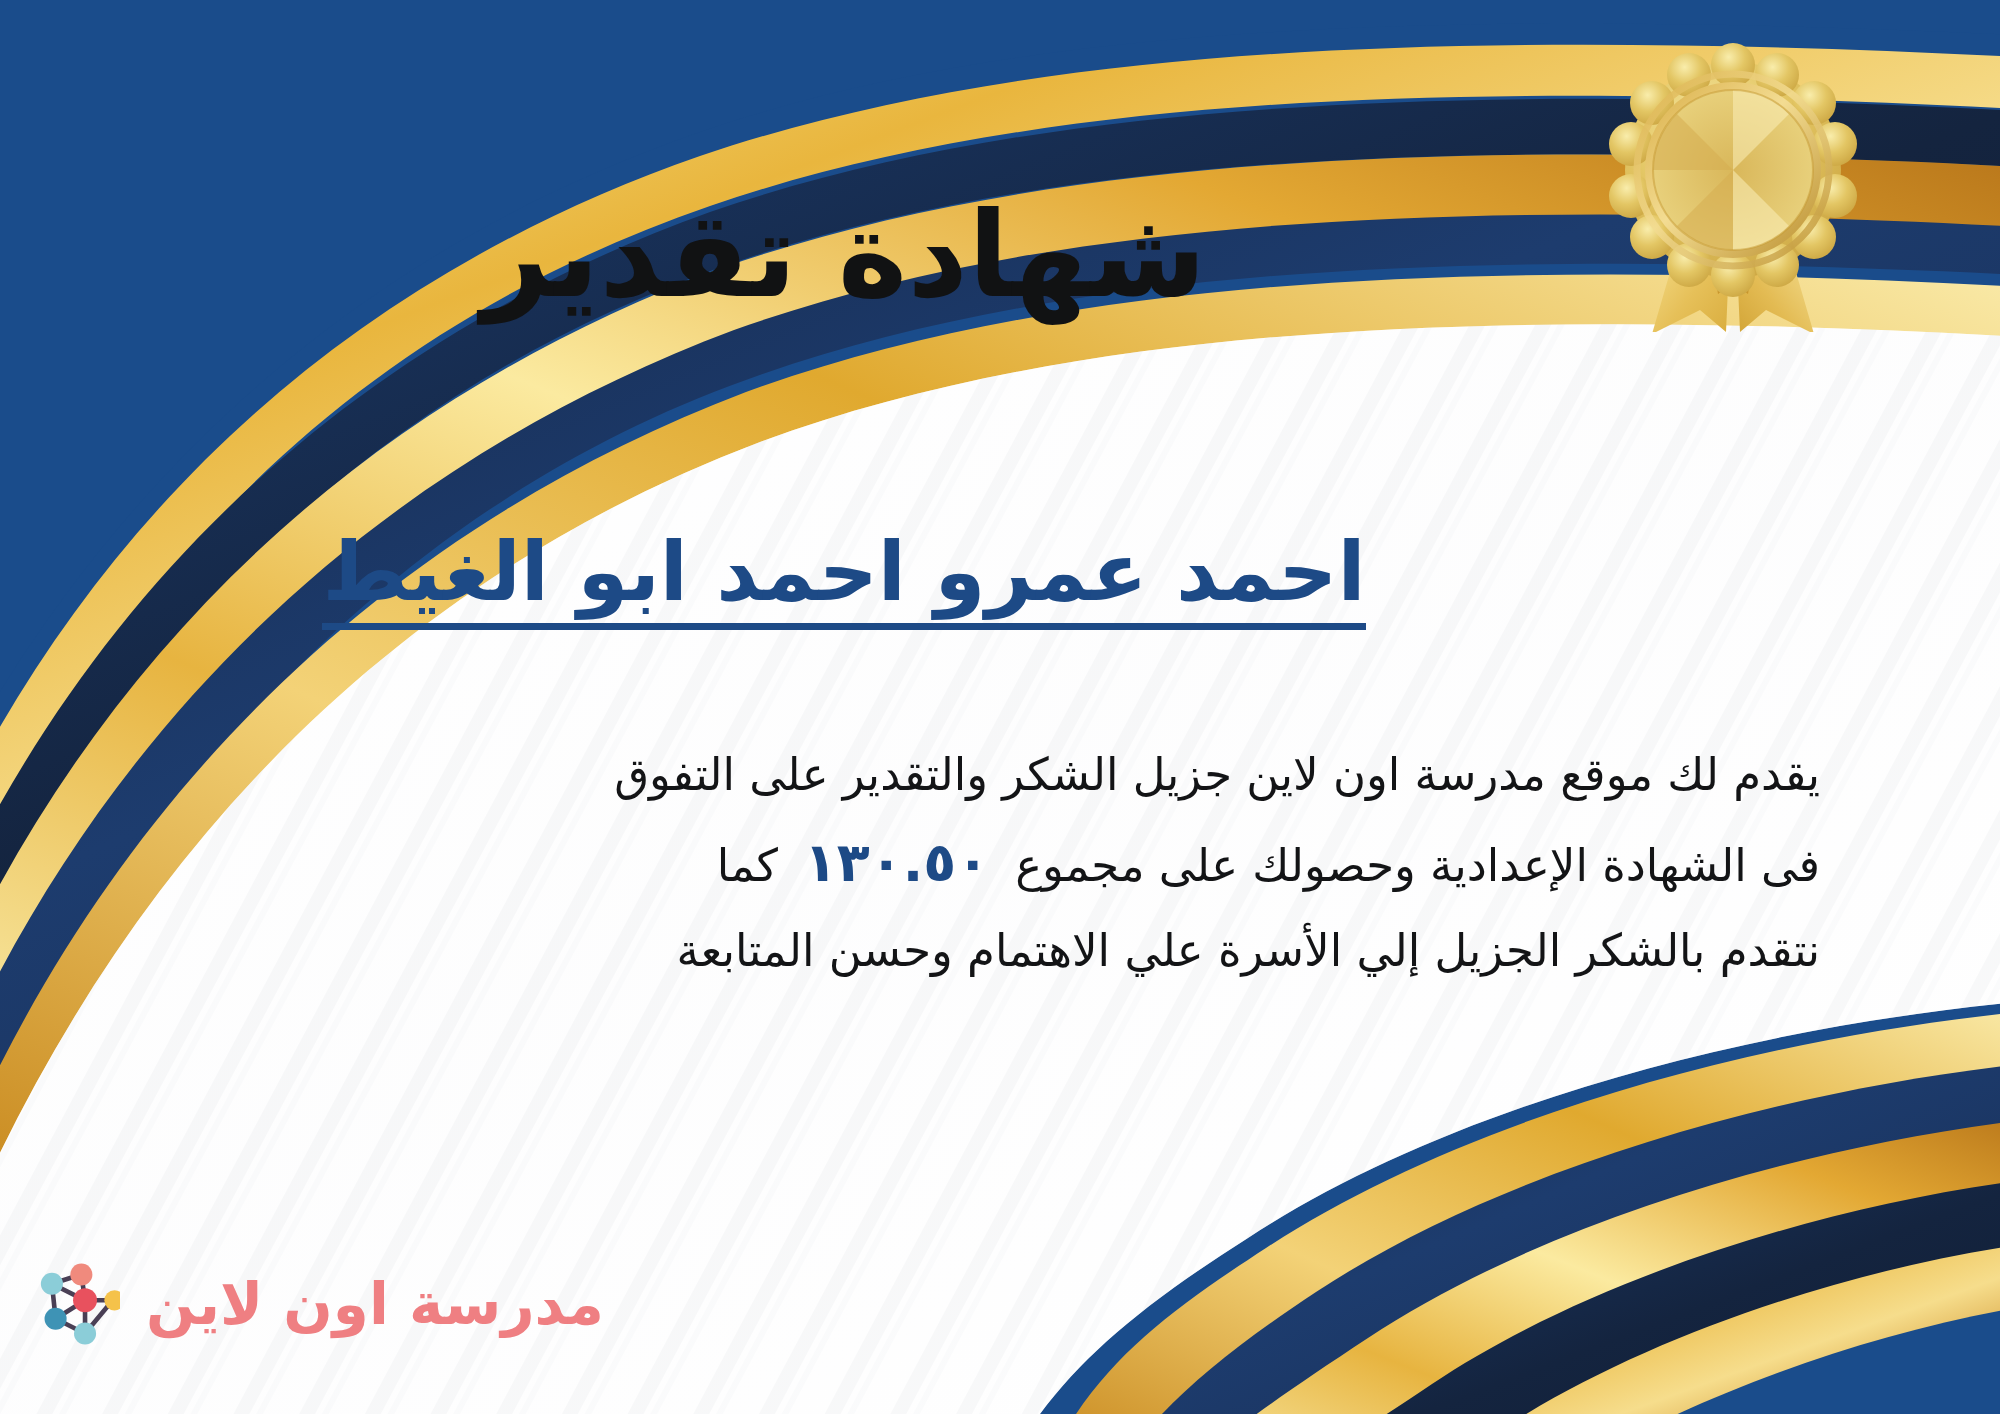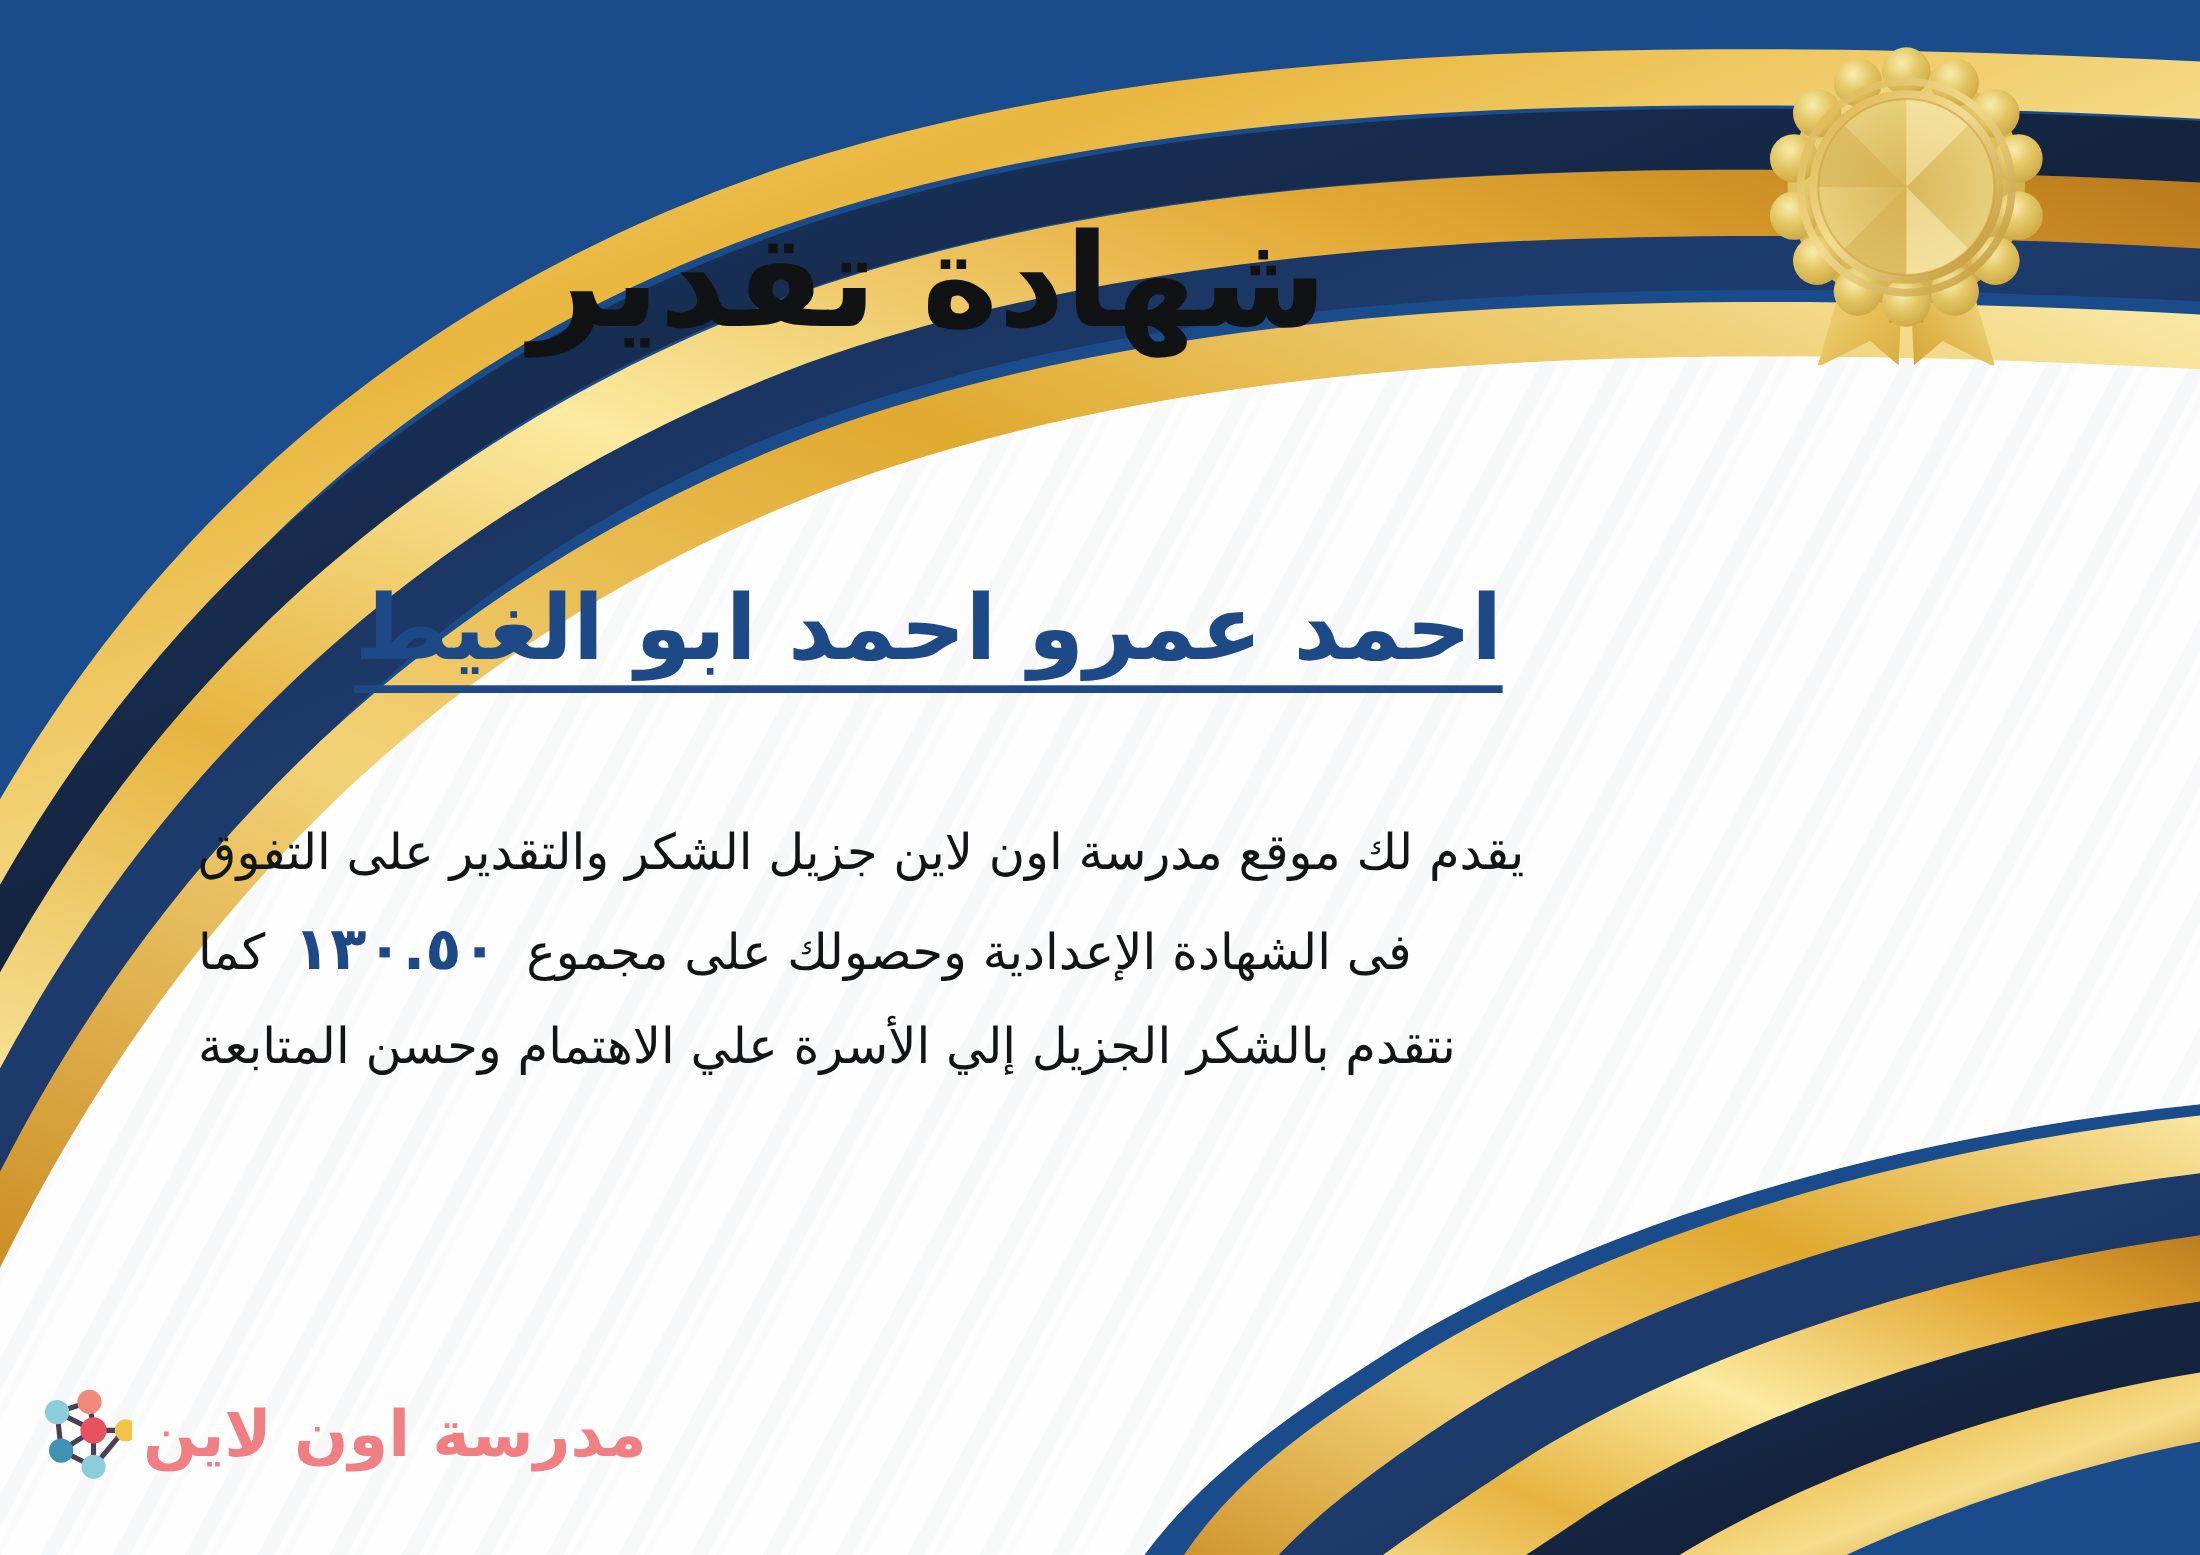--- a/index.html
+++ b/index.html
@@ -55,21 +55,21 @@
   .recipient span{
     border-bottom:7px solid #1d4a86;
     padding-bottom:4px;
   }
 
   .body-block{
     position:absolute;
     top:735px;
     left:180px;
     width:1640px;
-    text-align:left;
+    text-align:right;
     color:#131416;
     font-size:45px;
     line-height:1.78;
     font-weight:400;
   }
   .body-line{white-space:normal;}
   .grade{
     color:#1d4a86;
     font-weight:700;
     font-size:54px;
@@ -98,21 +98,21 @@
 
   
   .brand{
     position:absolute;
     left:28px;
     top:1258px;
     z-index:45;
     display:flex;
     flex-direction:row-reverse;
     align-items:center;
-    gap:10px;
+    gap:26px;
   }
   .brand-text{
     display:flex;
     flex-direction:column;
     align-items:flex-end;
     line-height:1;
   }
   .brand-ar{
     font-size:58px;
     font-weight:700;

